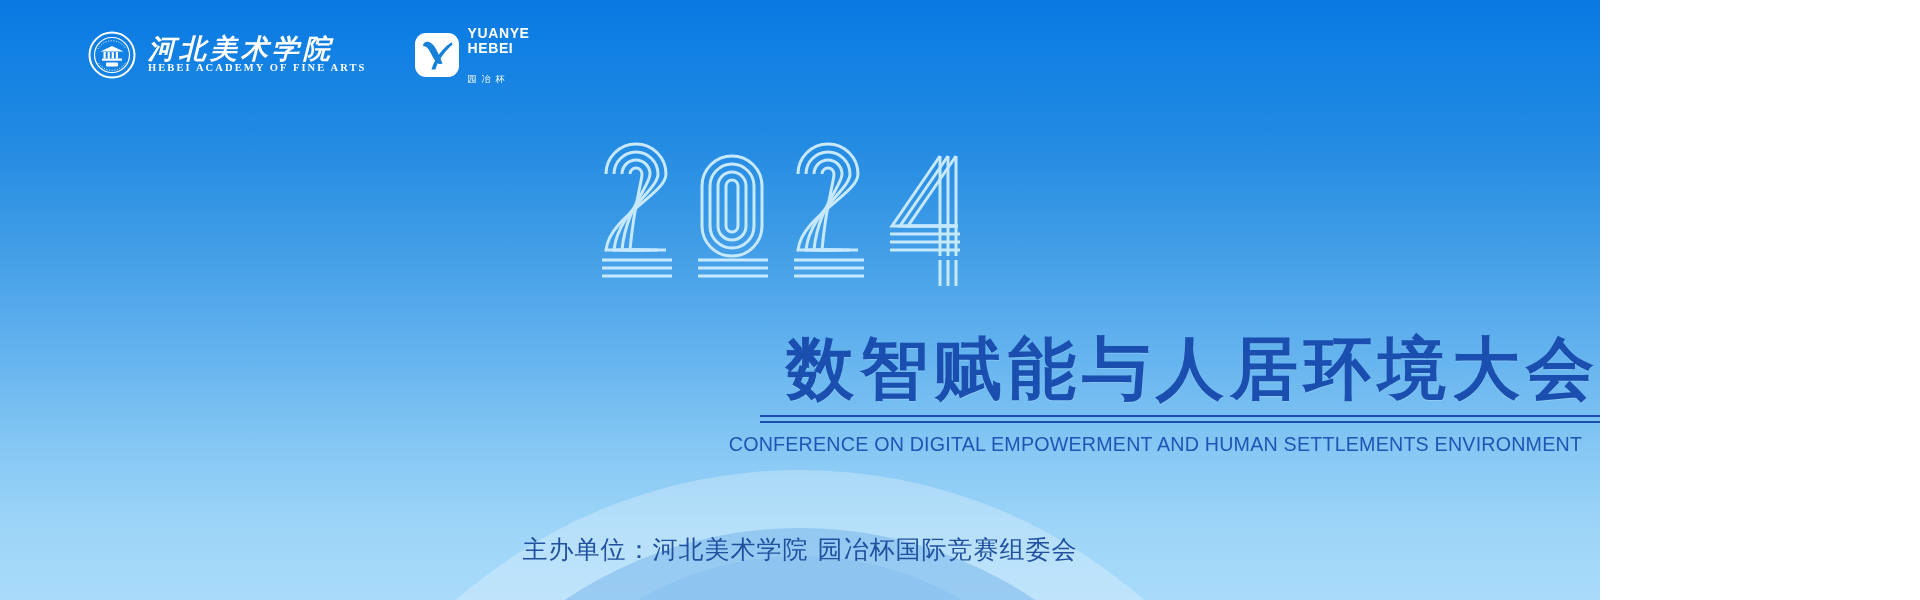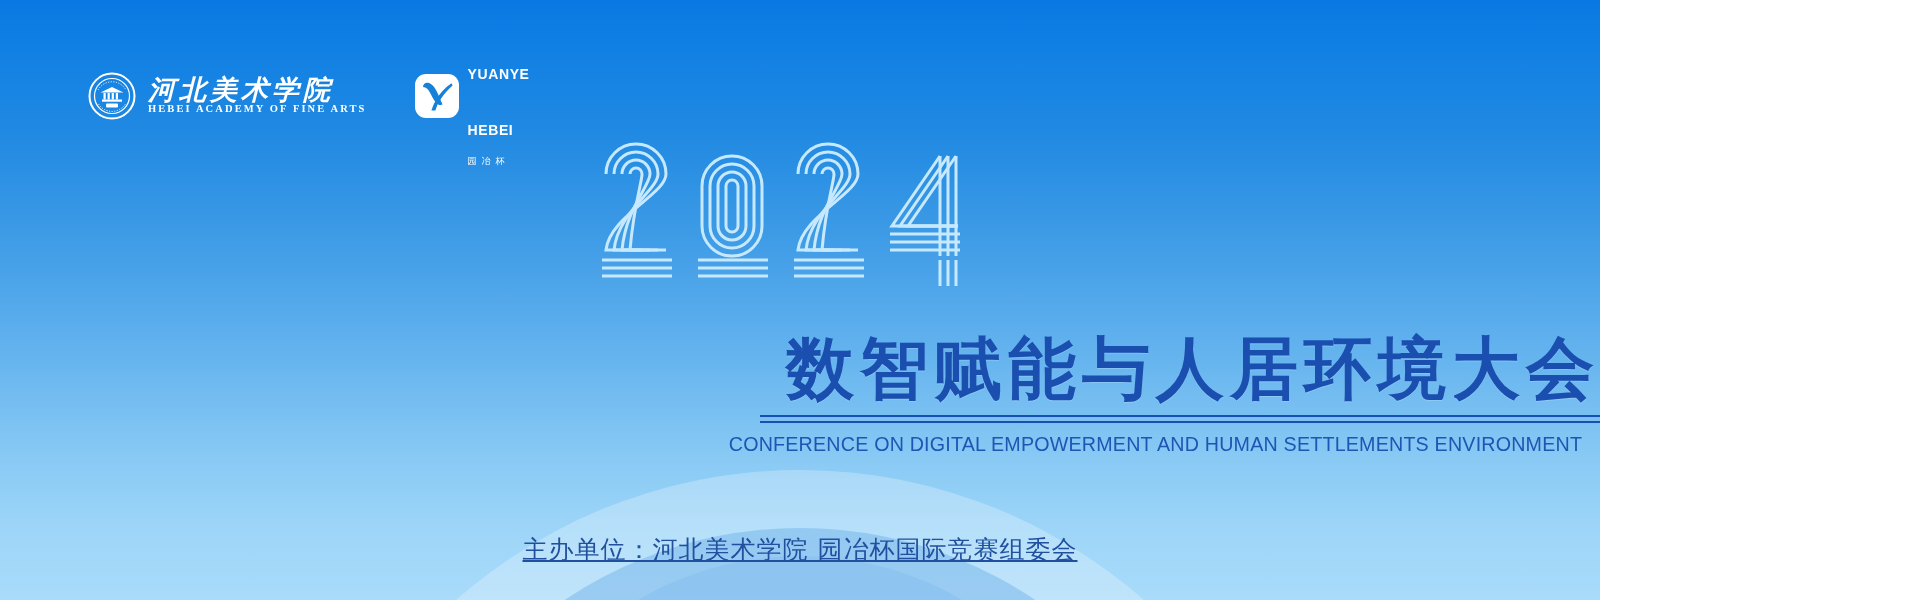--- a/index.html
+++ b/index.html
@@ -65,21 +65,21 @@
 
   
   #yuanye-mark{
     width:44px;height:44px;flex:0 0 44px;background:#ffffff;
     border-radius:11px;position:relative;overflow:hidden;
   }
   #yuanye-mark svg{display:block;}
   #yuanye-wordmark{margin-left:9px;display:flex;flex-direction:column;justify-content:center;}
   .yy-line{
     color:#ffffff;font-weight:700;font-size:14px;line-height:14.5px;
-    letter-spacing:.6px;white-space:nowrap;margin-top:41px;
+    letter-spacing:.6px;white-space:nowrap;
   }
   #yuanye-cn{
     color:#ffffff;font-size:9px;line-height:1;margin-top:20px;
     letter-spacing:5px;white-space:nowrap;
   }
 
   
   #year-block{
     position:absolute;left:0;right:0;top:138px;height:150px;
     display:flex;justify-content:center;align-items:center;z-index:4;
@@ -106,21 +106,20 @@
     letter-spacing:.2px;white-space:nowrap;font-weight:400;
     transform:scaleX(.96);transform-origin:center;
   }
 
   
   #organizer{
     position:absolute;left:0;right:0;top:534px;z-index:5;
     text-align:center;color:#20509e;font-size:25px;line-height:32px;
     letter-spacing:1px;white-space:nowrap;
     font-family:"DejaVu Sans","Liberation Sans",sans-serif;
-    text-decoration:underline;
   }
 </style>
 </head>
 <body>
 
 <div id="banner">
 
   <div class="arc" id="arc-outer"></div>
   <div class="arc" id="arc-inner"></div>
   <div class="arc" id="arc-bottom-wash"></div>

